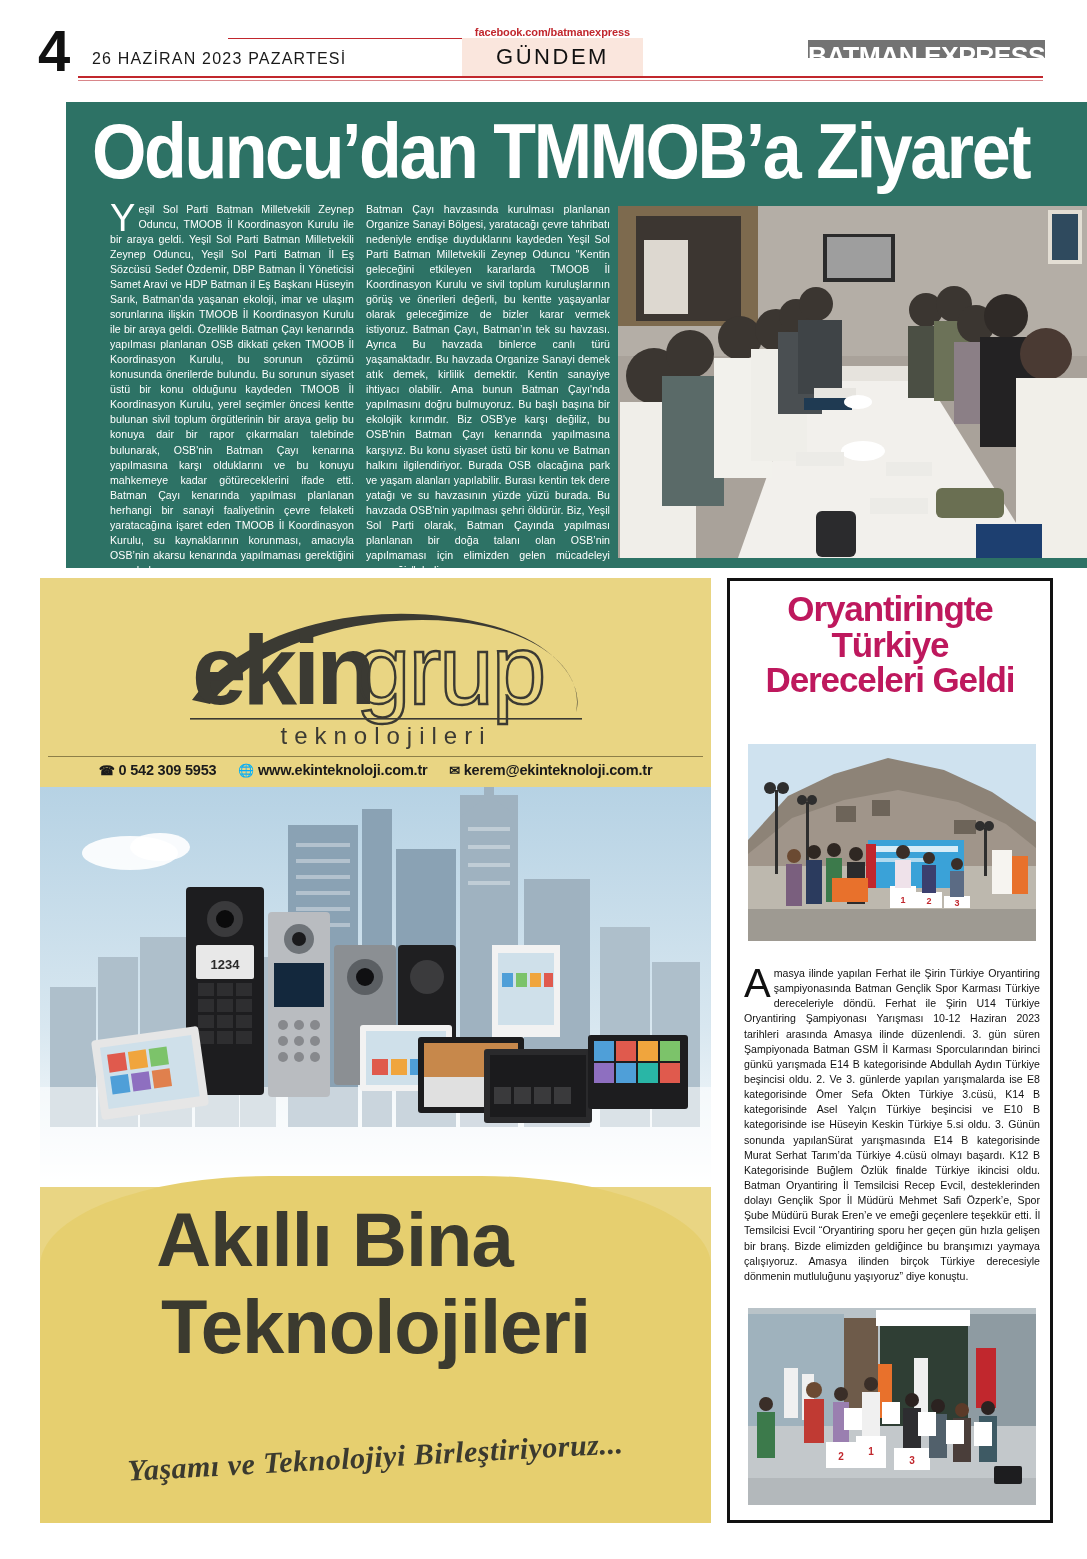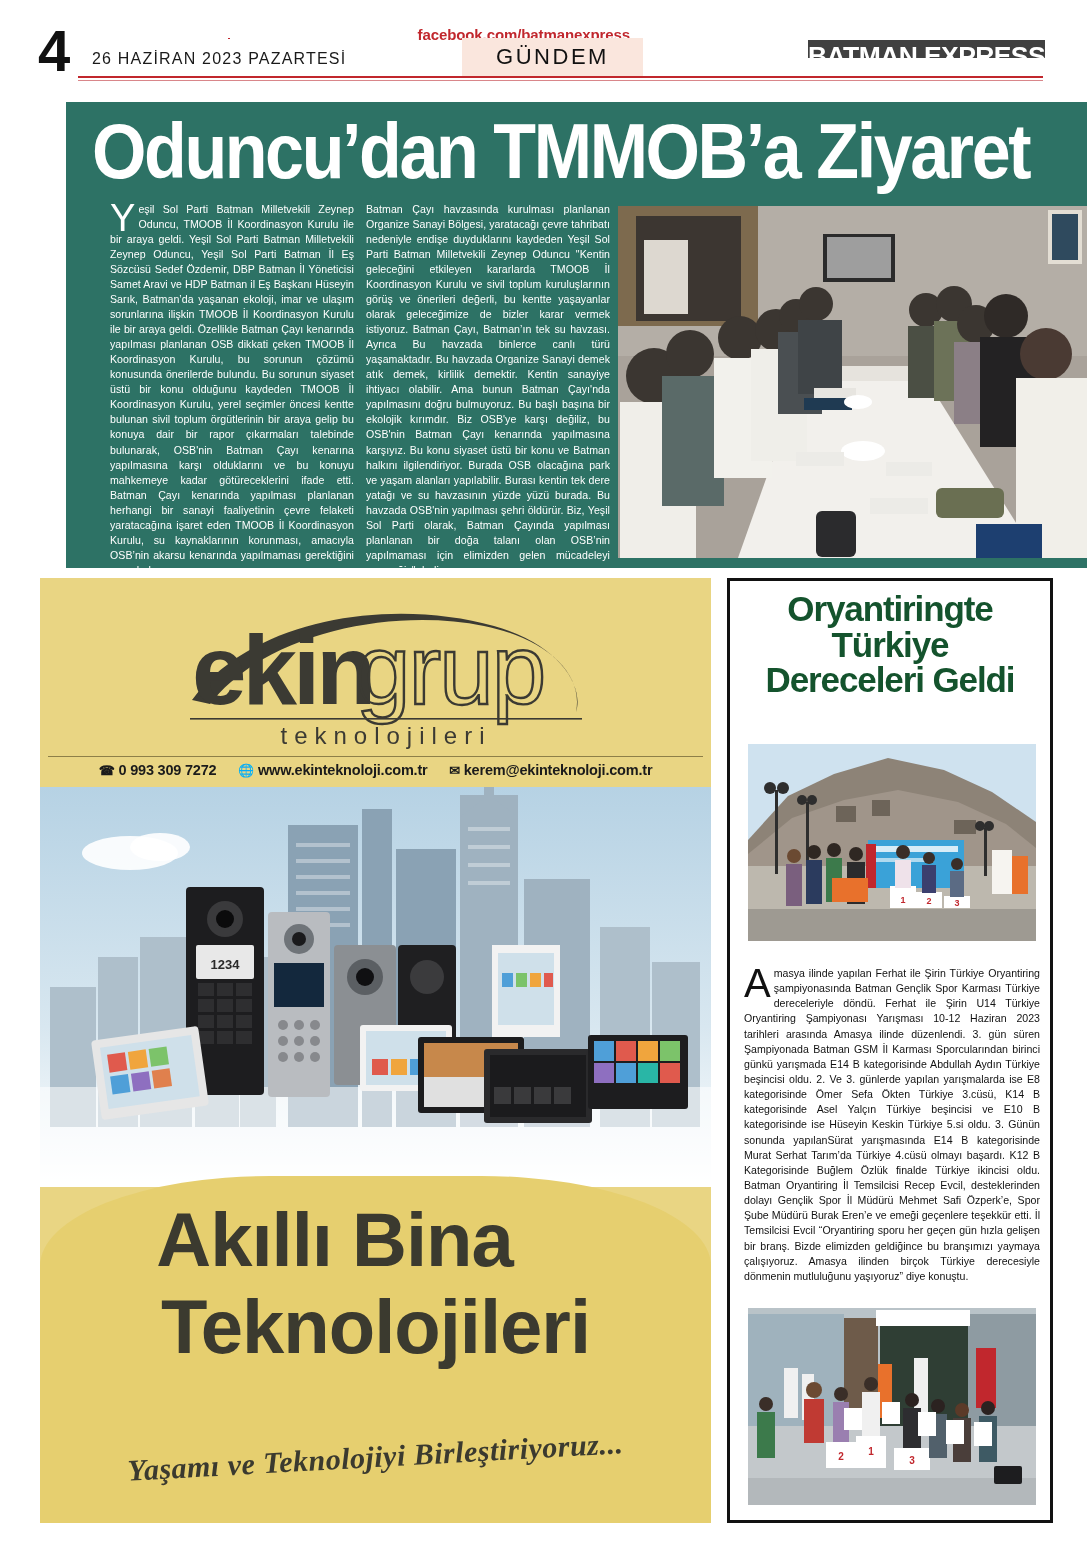--- a/index.html
+++ b/index.html
@@ -35,21 +35,21 @@
   .fb-line {
     position: absolute;
     left: 228px; top: 38px;
     width: 400px;
     height: 1px;
     background: #c1272d;
   }
   .fb-text {
     position: absolute;
     left: 230px; top: 26px;
-    font-size: 15px;
+    font-size: 11px;
     font-weight: 700;
     color: #c1272d;
     letter-spacing: -0.1px;
     width: 400px;
     text-align: right;
     padding-right: 6px;
     background: #fff;
   }
   .date-text {
     position: absolute;
@@ -87,21 +87,21 @@
     font-size: 22px;
     letter-spacing: 2.5px;
     color: #111;
     font-weight: 400;
   }
   .brand-box {
     position: absolute;
     left: 808px; top: 40px;
     width: 237px;
     height: 18px;
-    background: #404040;
+    background: #737373;
     overflow: hidden;
   }
   .brand-box span {
     display: block;
     text-align: center;
     line-height: 33px;
     font-size: 26px;
     font-weight: 900;
     color: #fff;
     letter-spacing: -0.6px;
@@ -267,21 +267,21 @@
     box-sizing: border-box;
   }
   .side-headline {
     position: absolute;
     left: 8px; top: 10px;
     width: 304px;
     text-align: center;
     font-size: 35px;
     font-weight: 900;
     line-height: 1.02;
-    color: #14532d;
+    color: #be185d;
     letter-spacing: -1.1px;
   }
   .side-photo-1 {
     position: absolute;
     left: 18px; top: 163px;
     width: 288px;
     height: 197px;
     overflow: hidden;
     background: #9fb8c9;
   }
@@ -415,21 +415,21 @@
 
       <rect x="126" y="126" width="392" height="1.6" fill="#3b3a33"></rect>
       <text x="322" y="152" text-anchor="middle" font-family="Liberation Sans, sans-serif" font-size="24" font-weight="400" fill="#3b3a33" letter-spacing="7">teknolojileri</text>
     </svg>
   </div>
 
   <div class="ad-contactline-top"></div>
 
   <div class="ad-contact">
     <span class="ic">☎</span>
-    <span>0 993 309 7272</span>
+    <span>0 542 309 5953</span>
     <span class="gap"></span>
     <span class="ic">🌐</span>
     <span>www.ekinteknoloji.com.tr</span>
     <span class="gap"></span>
     <span class="ic">✉</span>
     <span>kerem@ekinteknoloji.com.tr</span>
   </div>
 
   <div class="ad-photo">
     <svg class="sv" viewBox="0 0 671 400" preserveAspectRatio="none">

